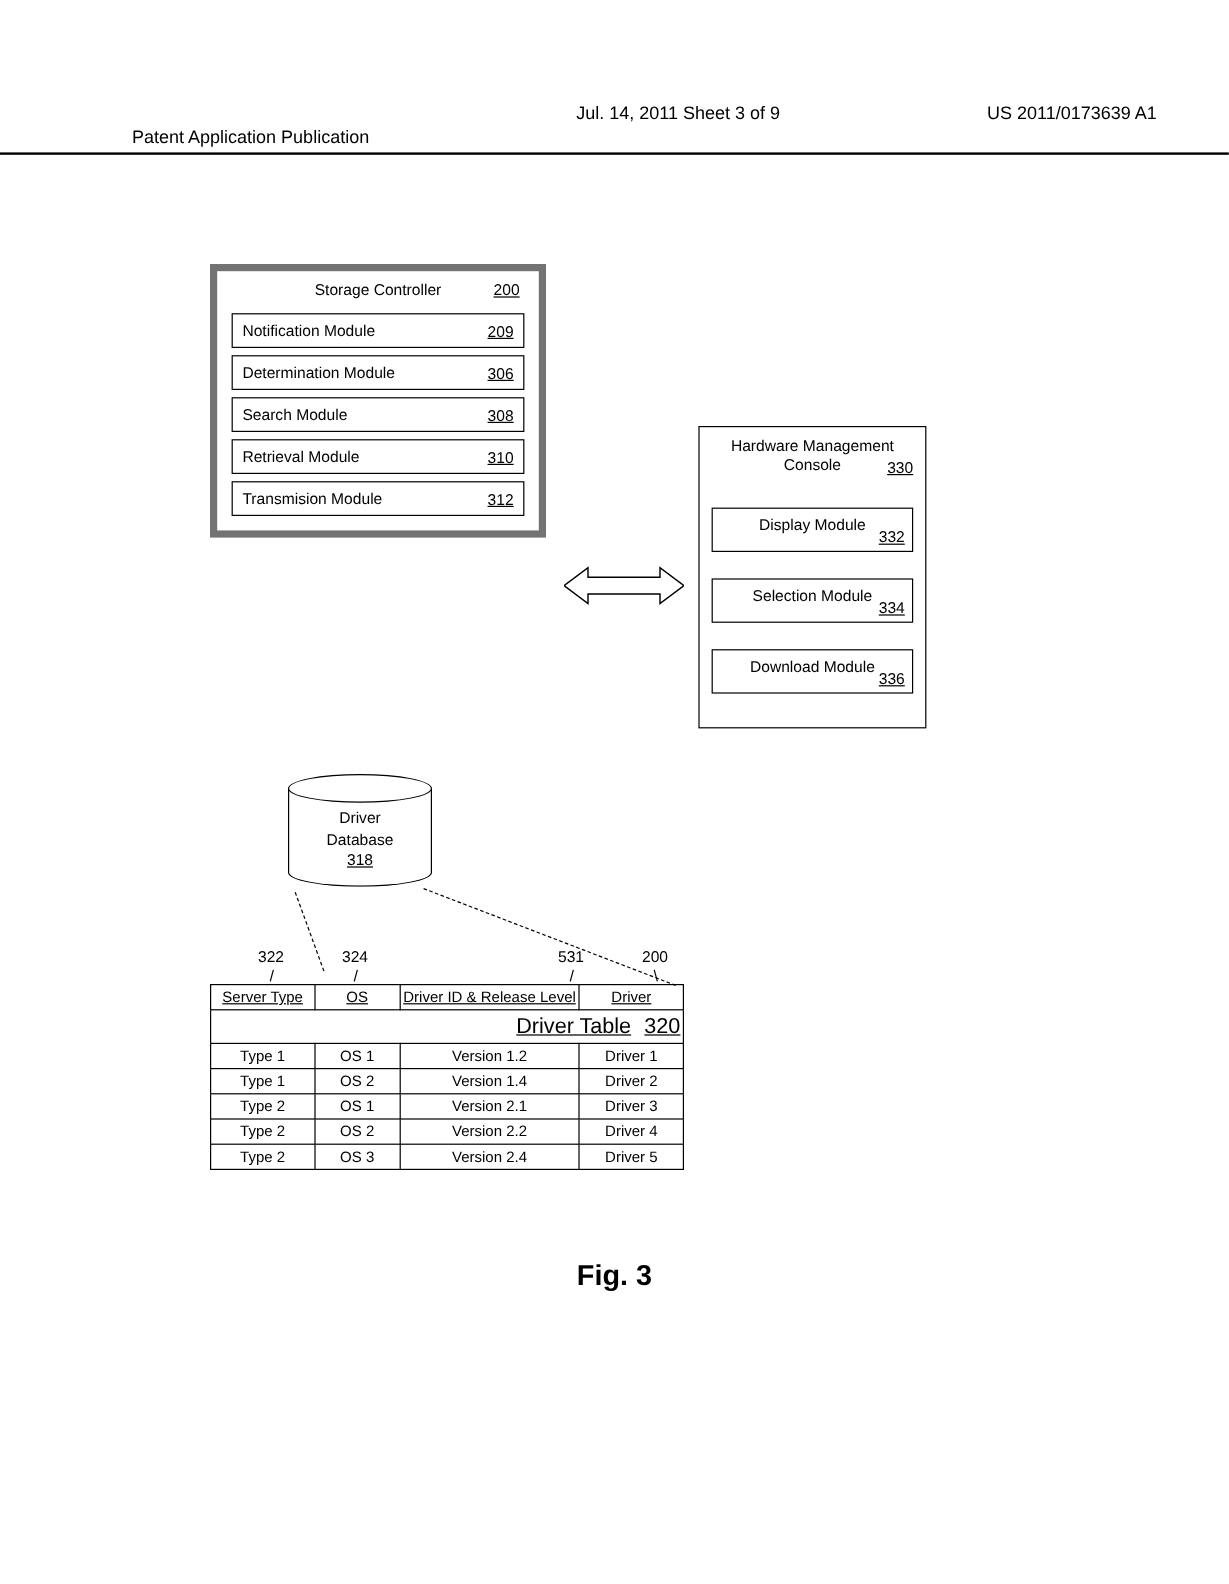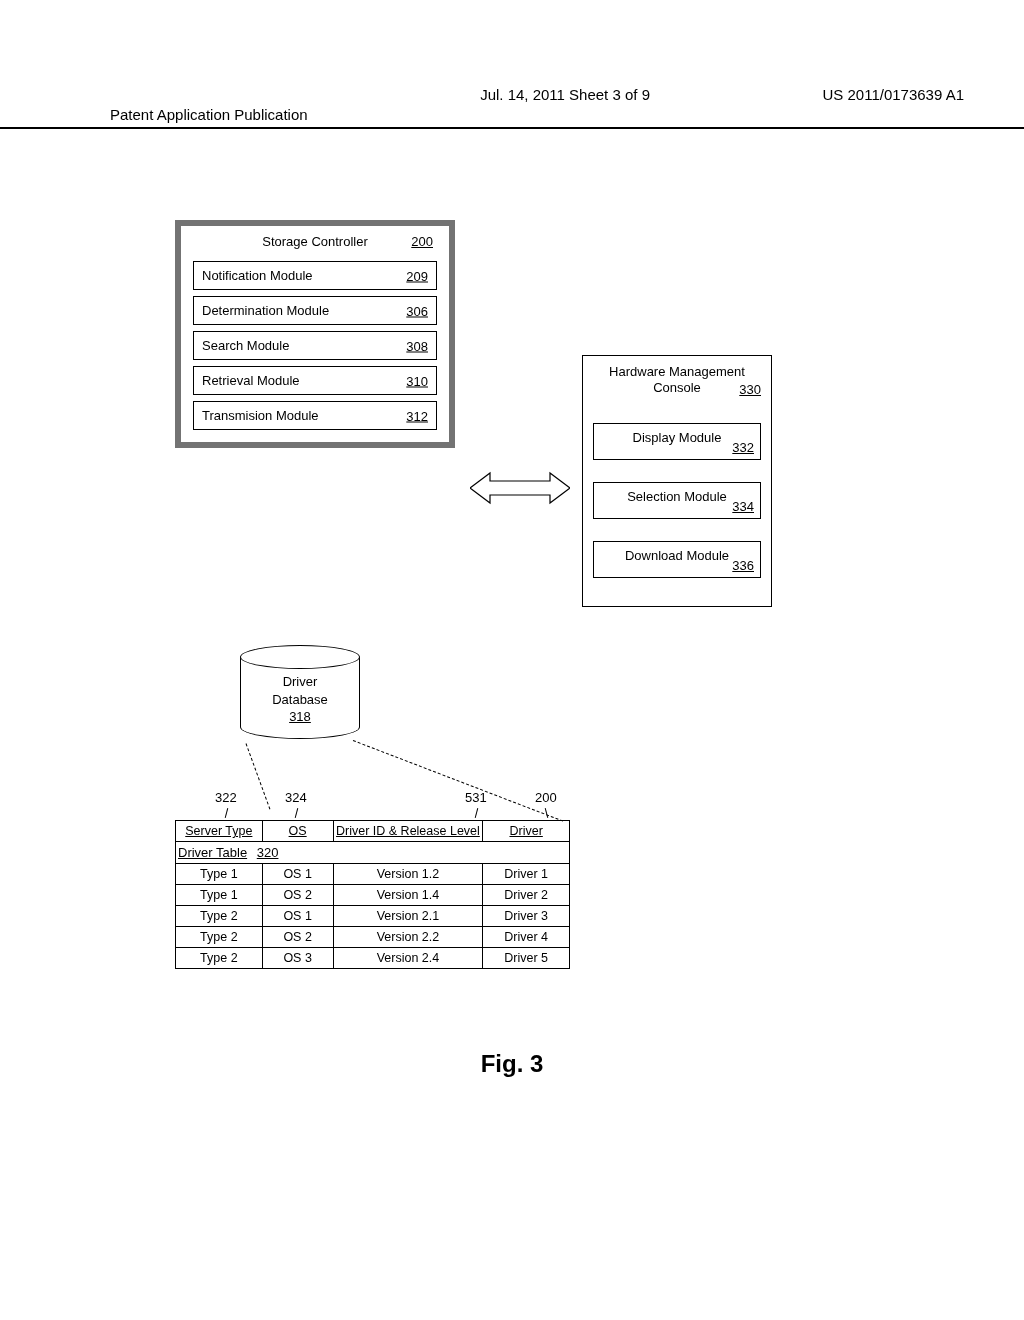--- a/index.html
+++ b/index.html
@@ -196,22 +196,22 @@
     border: 1px solid #000;
     text-align: center;
     padding: 3px 2px;
     font-size: 12.5px;
     font-weight: normal;
   }
   .driver-table thead th {
     text-decoration: underline;
   }
   .table-title-row td {
-    text-align: left;
-    font-size: 13px;
+    text-align: right;
+    font-size: 18px;
   }
   .table-title-row .tt-label {
     text-decoration: underline;
   }
   .table-title-row .tt-ref {
     text-decoration: underline;
     margin-left: 6px;
   }
   
   .bi-arrow {

